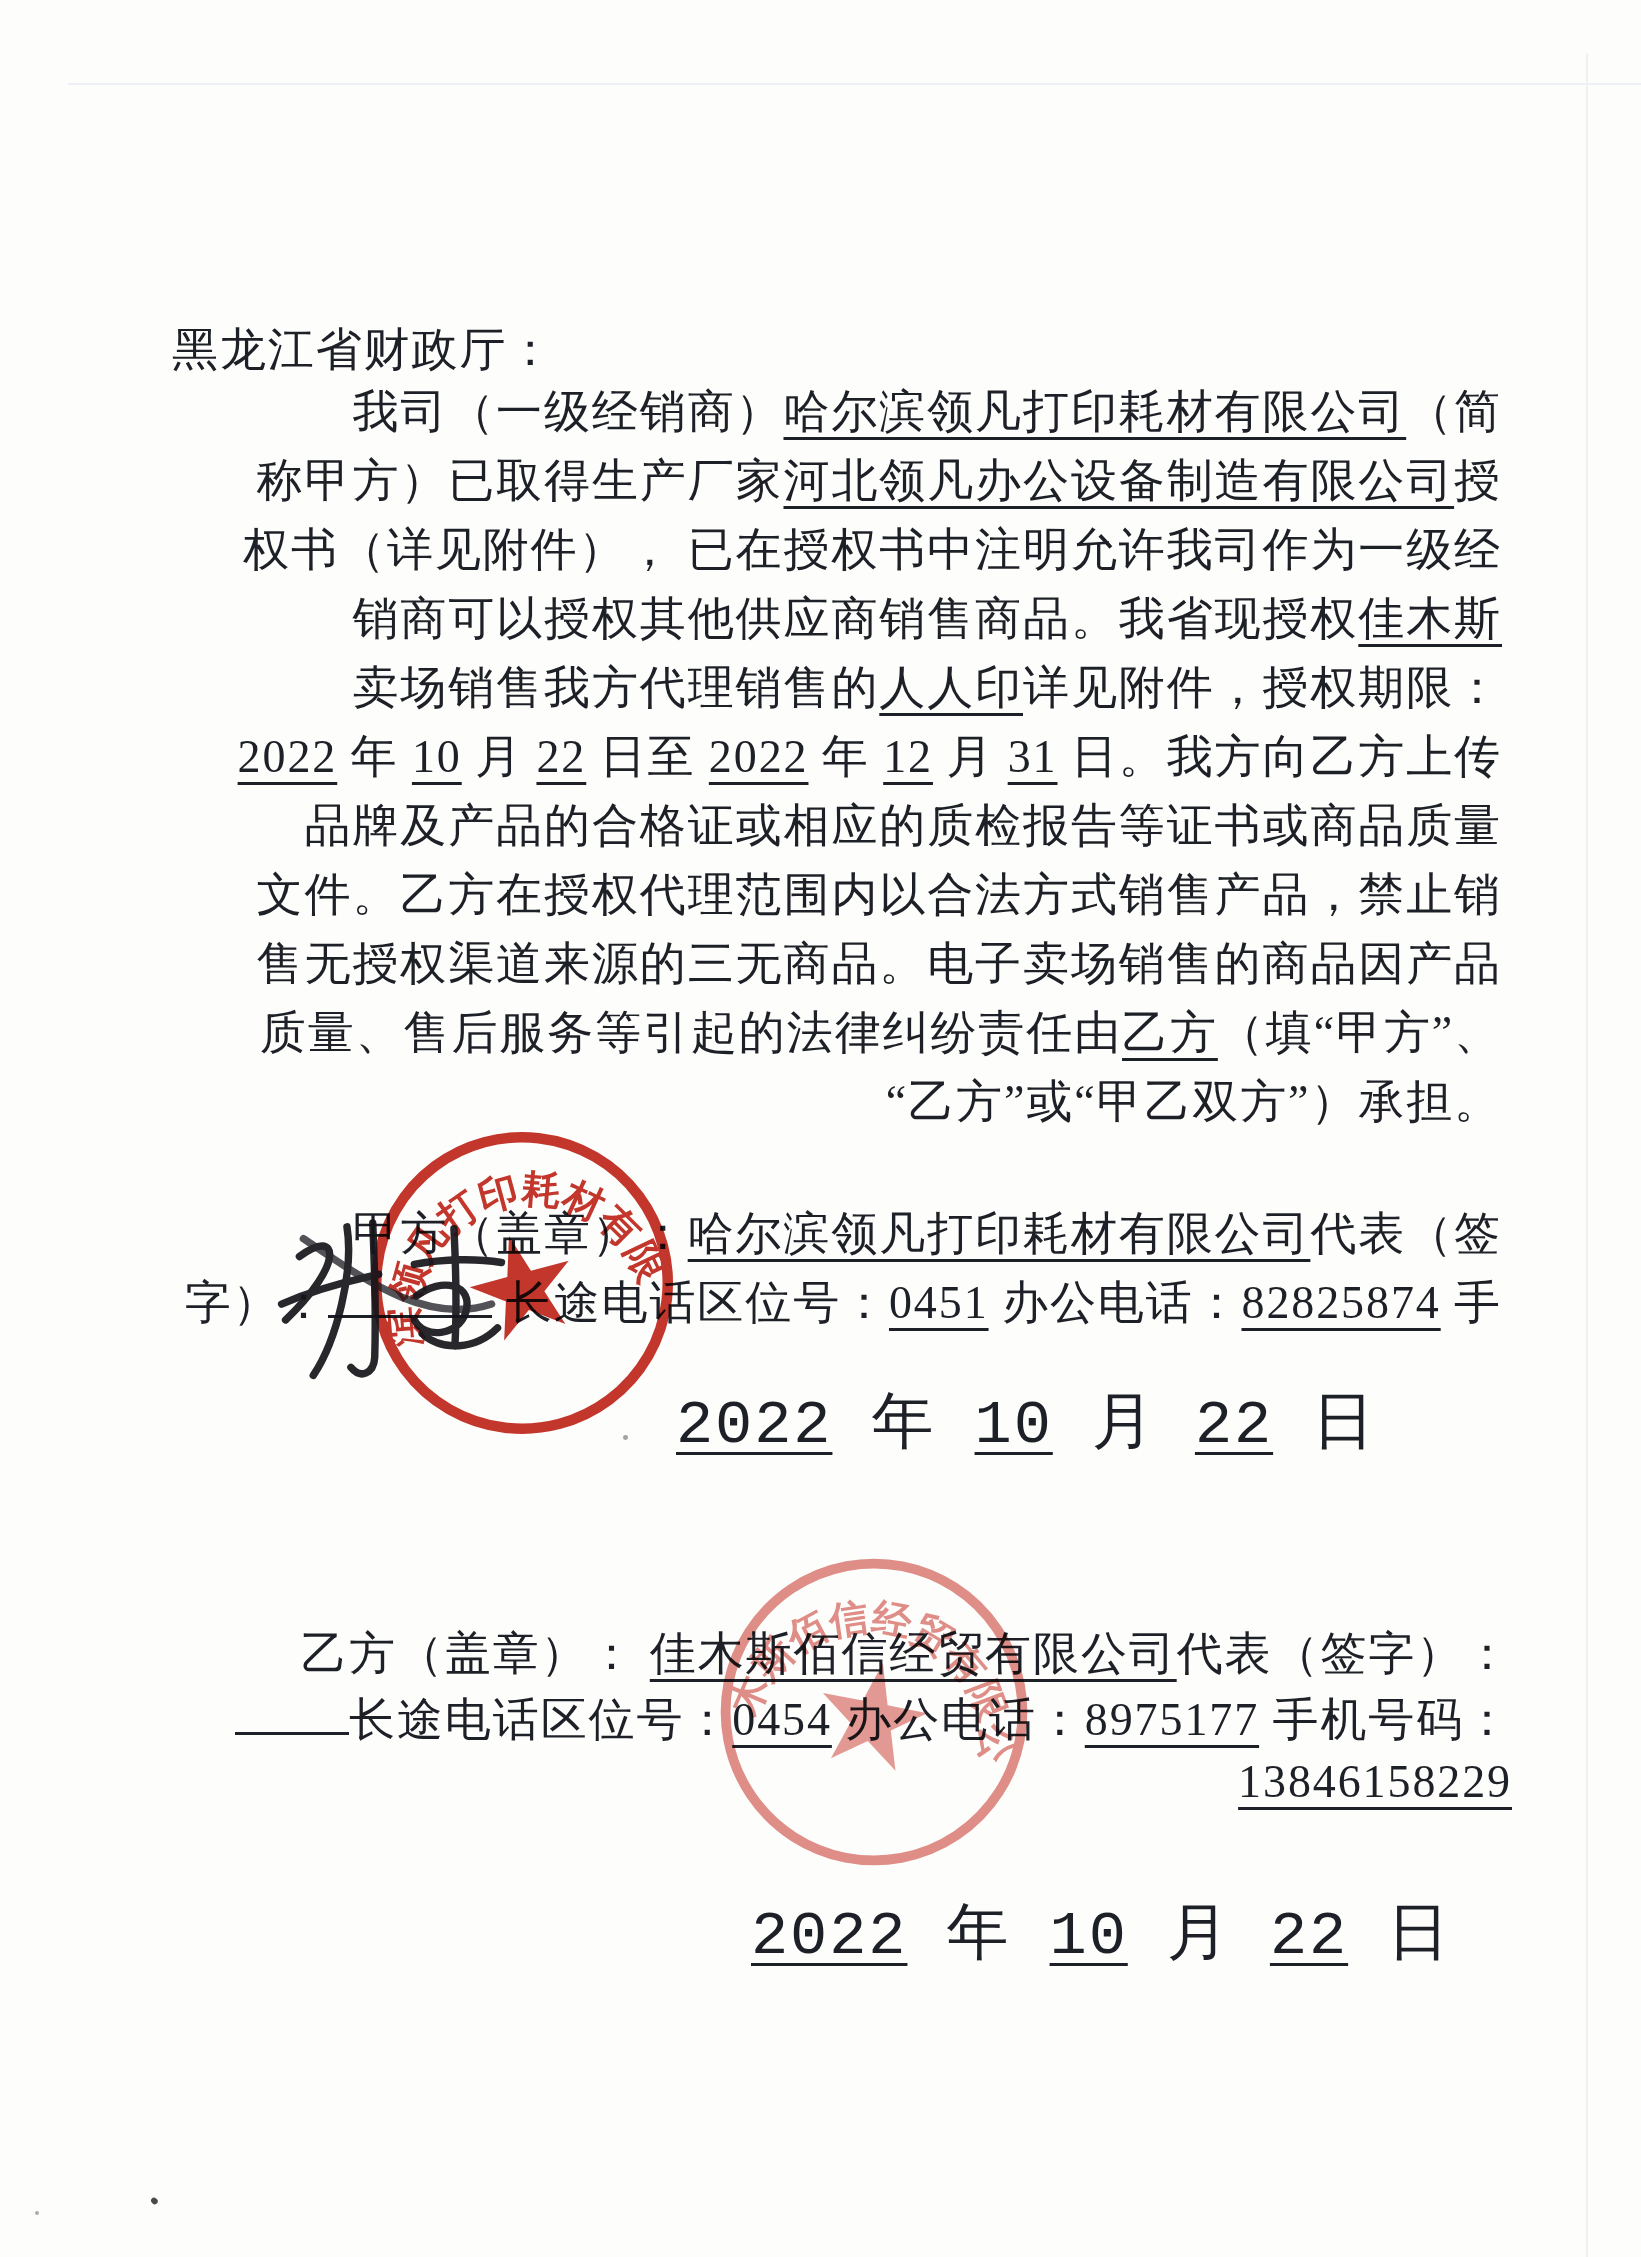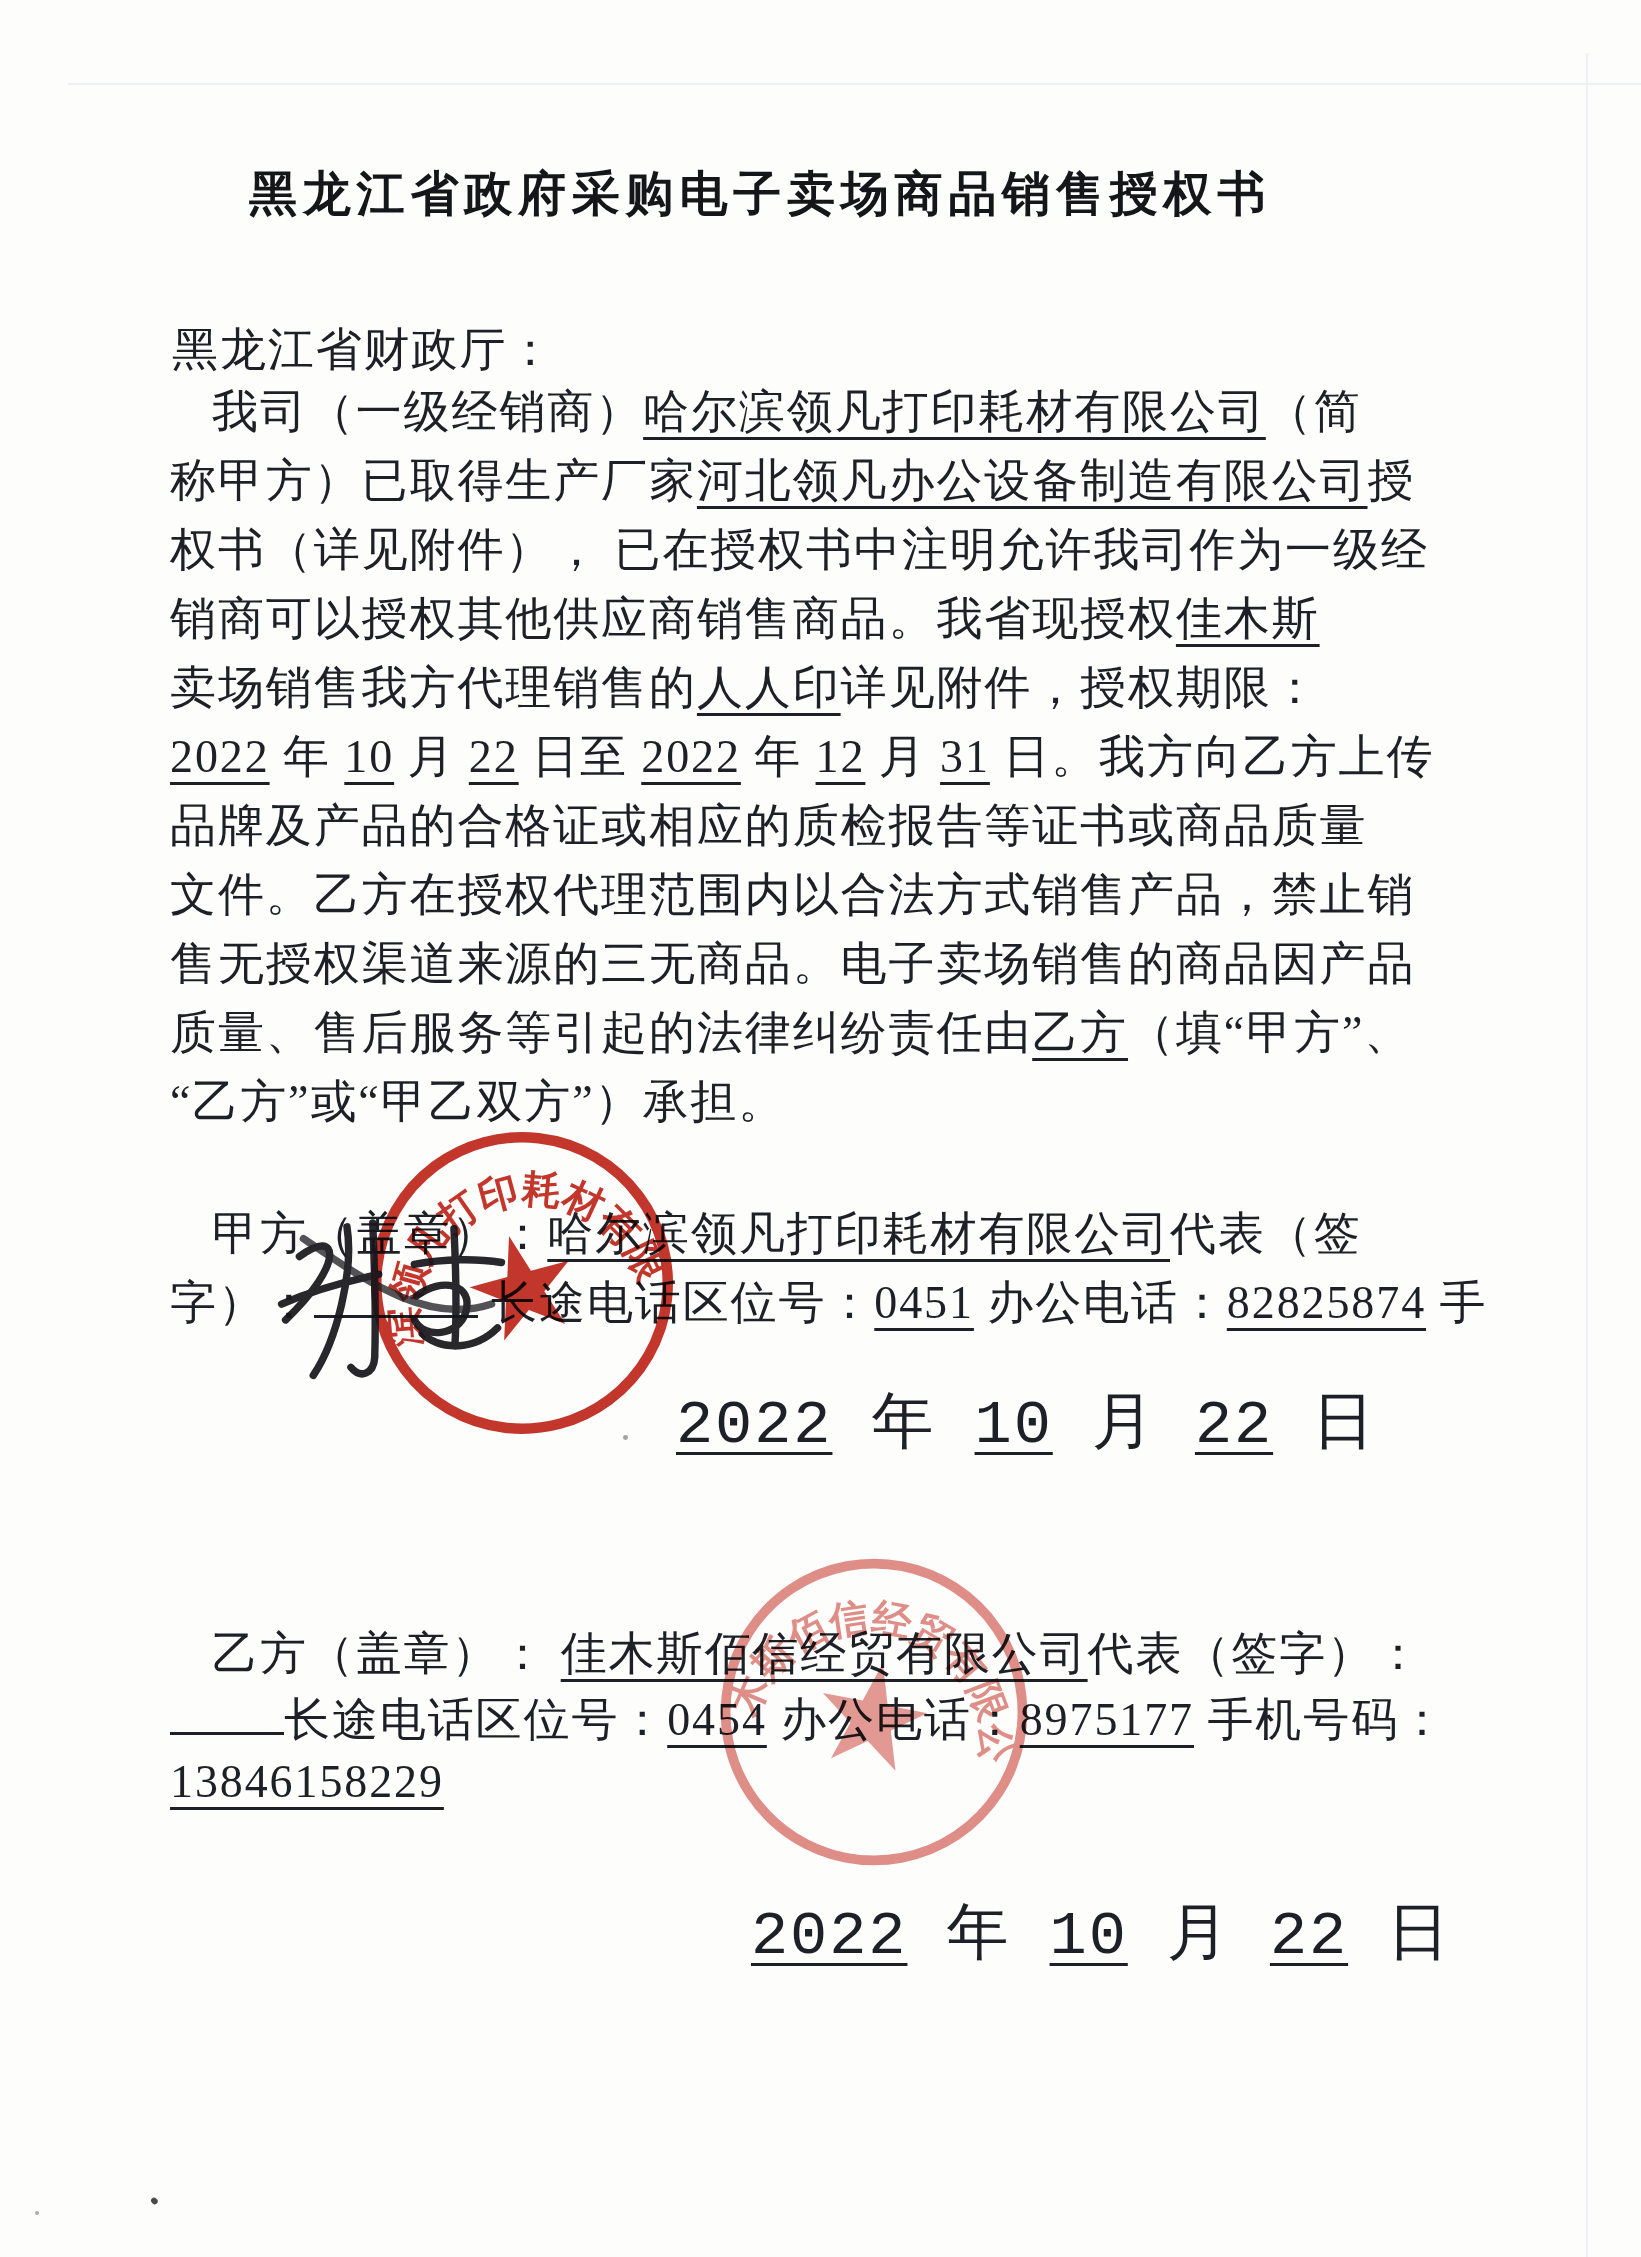--- a/index.html
+++ b/index.html
@@ -25,21 +25,21 @@
   }
   .salutation{
     position:absolute;left:172px;top:319px;
     font-size:46px;letter-spacing:1.9px;white-space:nowrap;
   }
   .textblock{position:absolute;font-size:46px;letter-spacing:1.9px;}
   #body-sec{left:170px;top:381px;width:1332px;}
   #party-a{left:170px;top:1203px;width:1332px;}
   #party-b{left:170px;top:1623px;width:1342px;}
   #party-b .tline{height:66px;}
-  .tline{height:69px;white-space:nowrap;}
+  .tline{height:69px;white-space:nowrap;text-align:right;}
   .tline.indent{padding-left:42px;}
   .u-seg{text-decoration:underline;text-decoration-thickness:3.4px;text-underline-offset:9.7px;}
   .blank{display:inline-block;height:0.92em;border-bottom:3.4px solid #1d2026;vertical-align:baseline;}
   .date-line{position:absolute;font-size:62px;letter-spacing:1.9px;white-space:nowrap;font-family:Liberation Mono, monospace;}
   #date-a{left:676px;top:1379px;}
   #date-b{left:751px;top:1890px;}
 
   .stamp{position:absolute;mix-blend-mode:multiply;}
   #stamp-a{left:359px;top:1120px;width:326px;height:326px;transform:rotate(-15deg);opacity:.92;}
   #stamp-b{left:708px;top:1546px;width:332px;height:332px;transform:rotate(11deg);opacity:.8;}
@@ -52,21 +52,20 @@
 <body>
 
 <div id="page">
 
   <div class="scan-top"></div>
   <div class="scan-right"></div>
   <div class="speck s1"></div>
   <div class="speck s2"></div>
   <div class="speck s3"></div>
 
-  <div class="title">黑龙江省政府采购电子卖场商品销售授权书</div>
   <div class="salutation">黑龙江省财政厅：</div>
 
   <div id="body-sec" class="textblock">
       <div class="tline indent"><span>我司（一级经销商）</span><span class="u-seg">哈尔滨领凡打印耗材有限公司</span><span>（简</span></div>
       <div class="tline"><span>称甲方）已取得生产厂家</span><span class="u-seg">河北领凡办公设备制造有限公司</span><span>授</span></div>
       <div class="tline"><span>权书（详见附件）， 已在授权书中注明允许我司作为一级经</span></div>
       <div class="tline"><span>销商可以授权其他供应商销售商品。我省现授权</span><span class="u-seg">佳木斯</span></div>
       <div class="tline"><span>卖场销售我方代理销售的</span><span class="u-seg">人人印</span><span>详见附件，授权期限：</span></div>
       <div class="tline"><span class="u-seg">2022</span><span> 年 </span><span class="u-seg">10</span><span> 月 </span><span class="u-seg">22</span><span> 日至 </span><span class="u-seg">2022</span><span> 年 </span><span class="u-seg">12</span><span> 月 </span><span class="u-seg">31</span><span> 日。我方向乙方上传</span></div>
       <div class="tline"><span>品牌及产品的合格证或相应的质检报告等证书或商品质量</span></div>

